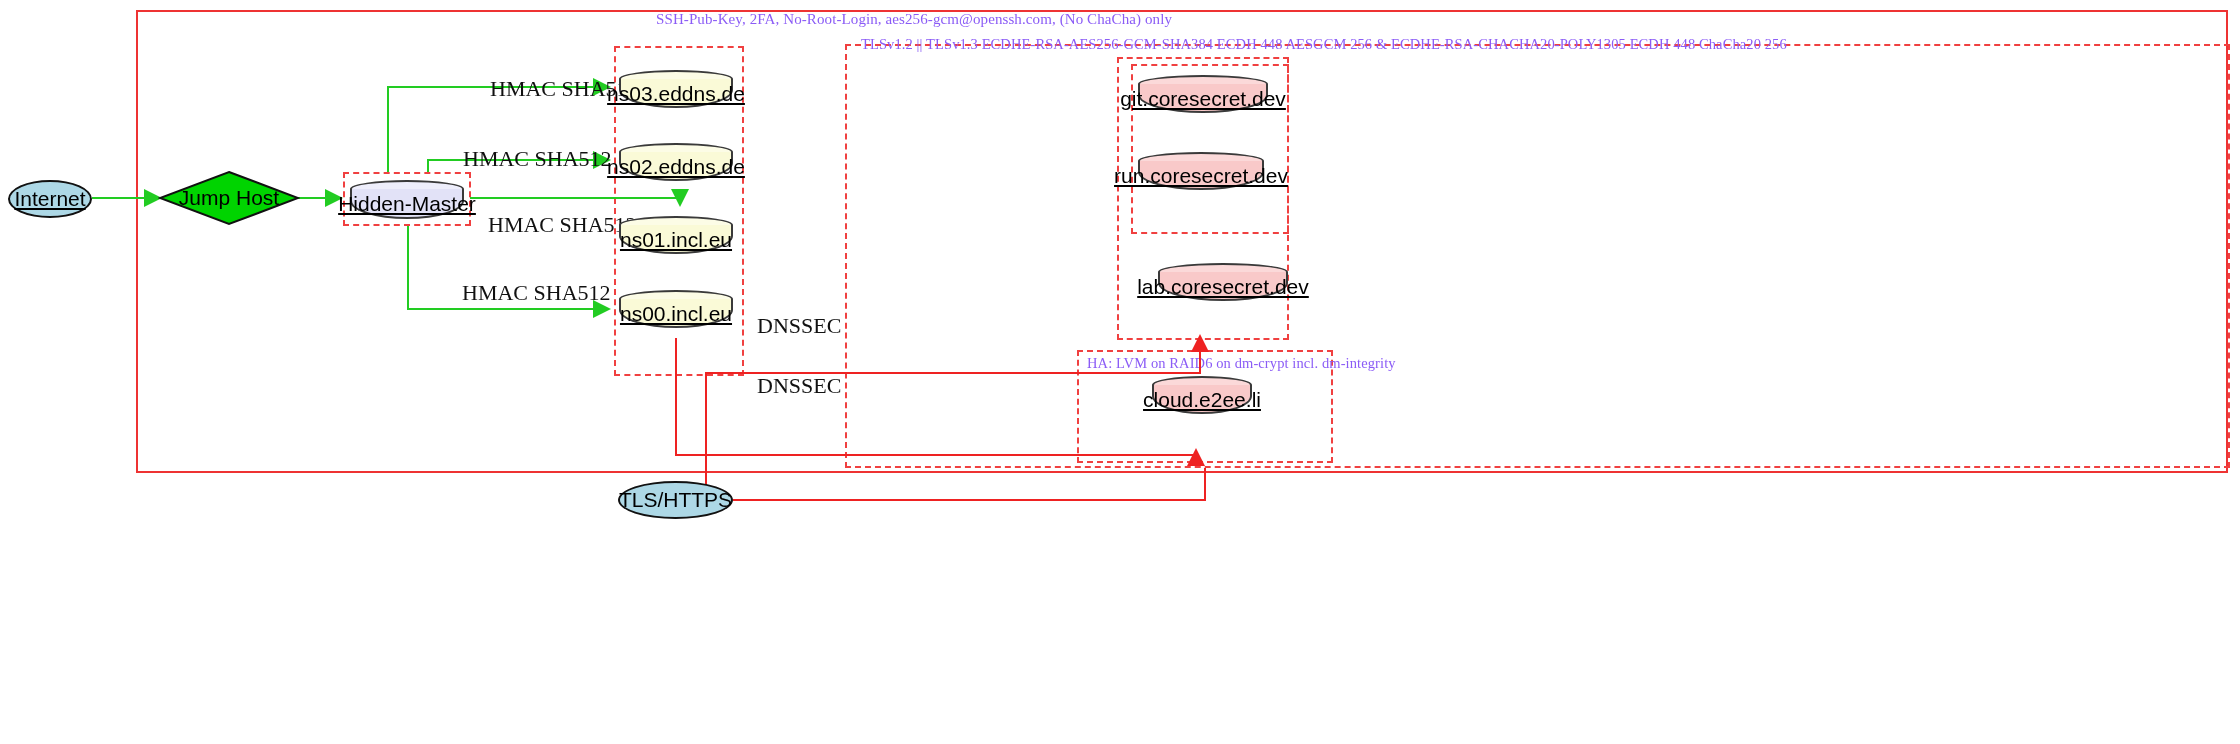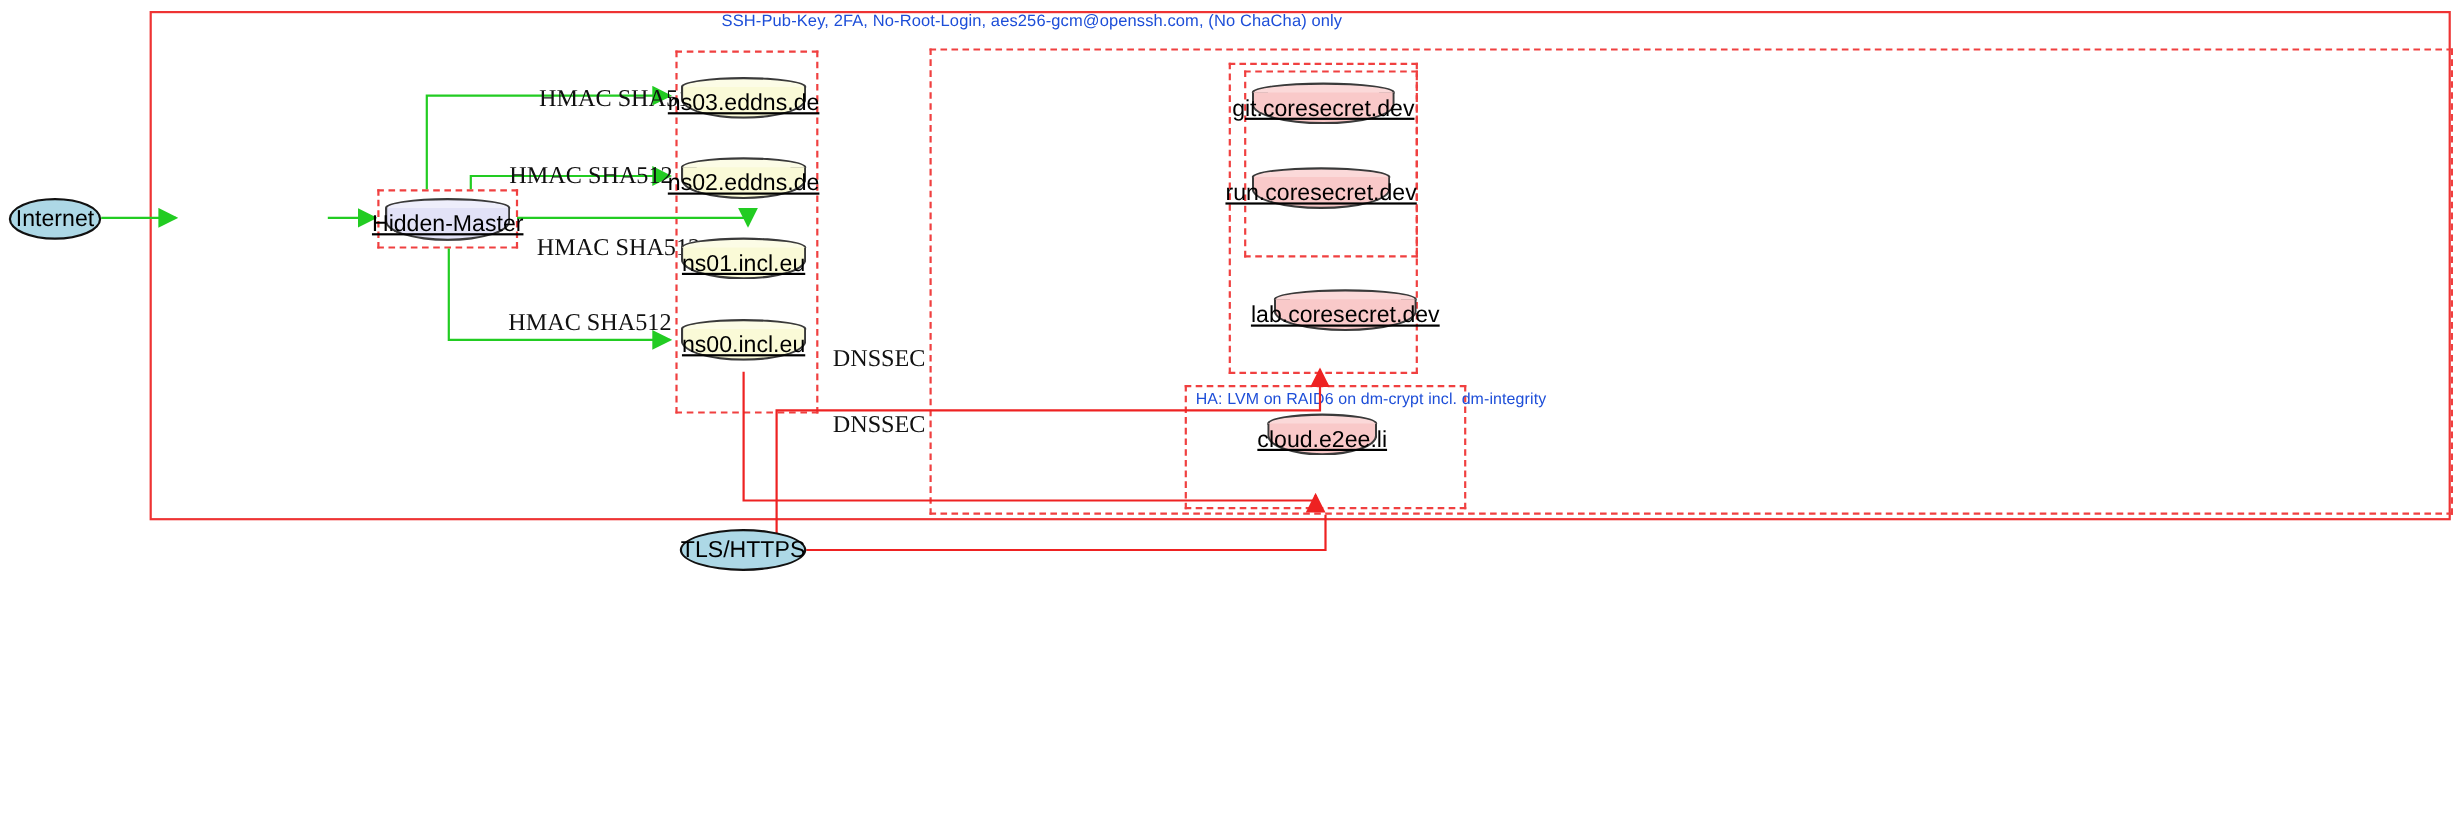--- a/index.html
+++ b/index.html
@@ -5,22 +5,22 @@
   html,body{margin:0;padding:0;background:#ffffff;}
   body{width:2240px;height:744px;position:relative;overflow:hidden;
        font-family:"Liberation Sans",sans-serif;color:#000;}
   #stage{position:absolute;left:0;top:0;width:2240px;height:744px;}
   svg#wires{position:absolute;left:0;top:0;width:2240px;height:744px;pointer-events:none;}
 
   .boundary{position:absolute;box-sizing:border-box;}
   .solid-red{border:2px solid #ee3333;}
   .dash-red{border:2.5px dashed #f04040;}
 
-  .cap{position:absolute;white-space:nowrap;font-family:Liberation Sans, sans-serif;
-       font-size:15px;color:#1d4ed8;letter-spacing:.1px;}
+  .cap{position:absolute;white-space:nowrap;font-family:Liberation Serif, serif;
+       font-size:15px;color:#8b5cf6;letter-spacing:.1px;}
   .cap.small{font-size:14.5px;}
 
   .elabel{position:absolute;white-space:nowrap;font-family:"Liberation Serif",serif;
           font-size:22px;color:#111;}
 
   
   .ellipse{position:absolute;border:2px solid #111;border-radius:50%;
            background:#add8e6;display:flex;align-items:center;justify-content:center;
            font-size:21px;color:#000;box-sizing:border-box;}
 
@@ -57,20 +57,21 @@
   <div class="boundary dash-red" style="left:343px;top:172px;width:128px;height:54px;"></div>
 
   <div class="boundary dash-red" style="left:1117px;top:57px;width:172px;height:283px;"></div>
 
   <div class="boundary dash-red" style="left:1131px;top:64px;width:158px;height:170px;"></div>
 
   <div class="boundary dash-red" style="left:1077px;top:350px;width:256px;height:113px;"></div>
 
   <div class="cap" style="left:656px;top:11px;">SSH-Pub-Key, 2FA, No-Root-Login, aes256-gcm@openssh.com, (No ChaCha) only</div>
 
+  <div class="cap small" style="left:861px;top:36px;">TLSv1.2 || TLSv1.3 ECDHE-RSA-AES256-GCM-SHA384 ECDH 448 AESGCM 256 &amp; ECDHE-RSA-CHACHA20-POLY1305 ECDH 448 ChaCha20 256</div>
 
   <div class="cap small" style="left:1087px;top:355px;">HA: LVM on RAID6 on dm-crypt incl. dm-integrity</div>
 
   <svg id="wires" viewBox="0 0 2240 744">
     <defs>
       <marker id="ag" markerWidth="9" markerHeight="9" refX="8" refY="4.5" orient="auto">
         <path d="M0,0 L9,4.5 L0,9 z" fill="#22cc22"></path>
       </marker>
       <marker id="agd" markerWidth="9" markerHeight="9" refX="8" refY="4.5" orient="auto">
         <path d="M0,0 L9,4.5 L0,9 z" fill="#22cc22"></path>
@@ -94,24 +95,30 @@
     </g>
   </svg>
 
   <div class="elabel" style="left:490px;top:76px;">HMAC SHA512</div>
   <div class="elabel" style="left:463px;top:146px;">HMAC SHA512</div>
   <div class="elabel" style="left:488px;top:212px;">HMAC SHA512</div>
   <div class="elabel" style="left:462px;top:280px;">HMAC SHA512</div>
   <div class="elabel" style="left:757px;top:313px;">DNSSEC</div>
   <div class="elabel" style="left:757px;top:373px;">DNSSEC</div>
 
-  <div class="ellipse" style="left:8px;top:180px;width:84px;height:38px;">
+  <div class="ellipse" style="left:8px;top:180px;width:84px;height:38px;text-decoration:underline;">
     <span>Internet</span>
   </div>
 
+  <div class="diamond-wrap" style="left:158px;top:170px;width:142px;height:56px;">
+    <svg width="142" height="56" viewBox="0 0 142 56">
+      <polygon points="71,2 140,28 71,54 2,28" fill="#00d400" stroke="#111" stroke-width="2"></polygon>
+    </svg>
+    <span class="dlabel">Jump Host</span>
+  </div>
 
   <div class="cyl lav" style="left:350px;top:180px;width:114px;height:39px;">
     <div class="top"></div>
     <div class="body"></div>
     <div class="txt">Hidden-Master</div>
   </div>
 
   <div class="cyl yel" style="left:619px;top:70px;width:114px;height:38px;">
     <div class="top"></div>
     <div class="body"></div>

